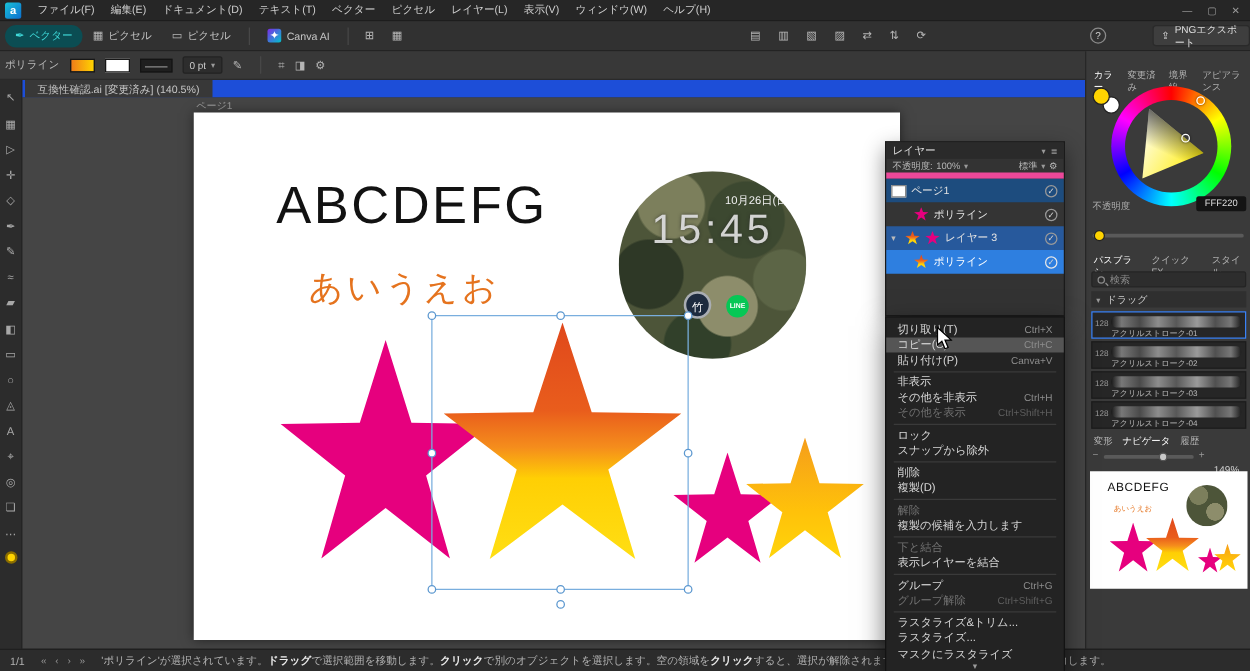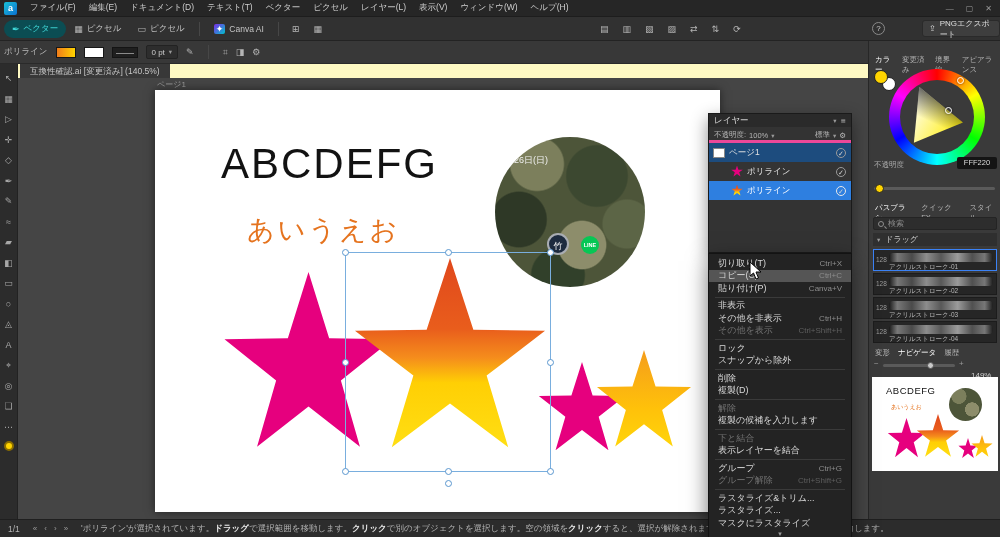--- a/index.html
+++ b/index.html
@@ -21,41 +21,41 @@
 #contextbar{left:0;top:41px;width:1000px;height:23px;background:#383838;border-bottom:1px solid #2a2a2a;display:flex;align-items:center;gap:8px;padding-left:4px}
 .swatch{width:20px;height:11px;border:1px solid #171717}
 #strokebox{width:26px;height:11px;background:#1f1f1f;border:1px solid #141414;position:relative}
 #strokebox::after{content:"";position:absolute;left:3px;right:3px;top:5px;height:1px;background:#8a8a8a}
 #widthsel{height:14px;background:#2d2d2d;border:1px solid #222;border-radius:2px;display:flex;align-items:center;gap:4px;padding:0 5px;font-size:8px;color:#ccc}
 
 #lefttools{left:0;top:64px;width:18px;height:455px;background:#2c2c2c;border-right:1px solid #222;display:flex;flex-direction:column;align-items:center;padding-top:8px;gap:8.5px}
 #lefttools .tool{font-size:9px;color:#a8a8a8;line-height:12px}
 #sampler{width:10px;height:10px;border-radius:50%;background:#ffd400;border:2px solid #8a6d00}
 
-#tabbar{left:18px;top:64px;width:850px;height:14px;background:#fef9c3}
+#tabbar{left:18px;top:64px;width:850px;height:14px;background:#1d4ed8}
 #doctab{position:absolute;left:2px;top:0;height:14px;background:#383838;color:#c6c6c6;font-size:8.5px;line-height:14px;padding:0 10px}
 
 #canvas{left:18px;top:78px;width:850px;height:441px;background:#454545;overflow:hidden}
 #pagelabel{left:139px;top:1px;font-size:8px;color:#9e9e9e}
 #artboard{left:137px;top:12px;width:565px;height:422px;background:#fff;box-shadow:0 0 9px rgba(0,0,0,.5)}
 #heading{left:66px;top:50px;font-size:42px;color:#121212;letter-spacing:2px}
 #subheading{left:92px;top:122px;font-size:27px;color:#e5731e;letter-spacing:3px}
 .star{clip-path:polygon(50% 0%,61.8% 34.5%,98% 35%,68.5% 56.5%,79.4% 91%,50% 70%,20.6% 91%,31.5% 56.5%,2% 35%,38.2% 34.5%)}
 .mstar{background:#e6007e}
 .gstar{background:linear-gradient(180deg,#e0481c 0%,#e95d1c 34%,#f58d1c 48%,#ffcf04 60%,#ffe318 100%)}
 .gstar2{background:linear-gradient(180deg,#f59d1b 0%,#ffc10a 55%,#ffd90a 100%)}
 #watch{left:340px;top:47px;width:150px;height:150px;border-radius:50%;overflow:hidden;background:
 radial-gradient(circle at 28% 18%,#7c7f5c 0 16%,transparent 17%),
 radial-gradient(circle at 68% 26%,#3c4830 0 20%,transparent 21%),
 radial-gradient(circle at 16% 55%,#2e3826 0 18%,transparent 19%),
 radial-gradient(circle at 58% 72%,#8d8d6b 0 17%,transparent 18%),
 radial-gradient(circle at 88% 58%,#5c6546 0 15%,transparent 16%),
 radial-gradient(circle at 42% 92%,#31402a 0 16%,transparent 17%),
 #4d5539}
-#watchdate{position:absolute;left:0;right:12px;top:17px;text-align:left;font-size:9px;color:#f0f0f0}
+#watchdate{position:absolute;left:0;right:12px;top:17px;text-align:right;font-size:9px;color:#f0f0f0}
 #watchtime{position:absolute;left:0;right:0;top:27px;text-align:center;font-size:33px;letter-spacing:3px;color:rgba(225,225,225,.92);text-shadow:0 0 3px rgba(40,40,40,.7)}
 .wbadge{position:absolute;border-radius:50%;text-align:center;color:#fff}
 #selbox{left:190px;top:162px;width:206px;height:220px;border:1px solid #79aede}
 .h{position:absolute;width:7px;height:7px;border-radius:50%;background:#fff;border:1px solid #5b97cf}
 
 #rightpanel{left:868px;top:41px;width:132px;height:478px;background:#3a3a3a;border-left:1px solid #272727}
 .ptabs{display:flex;gap:8px;font-size:7.5px;color:#b3b3b3}
 .ptabs .on{color:#fff}
 #wheel{position:absolute;left:20px;top:28px;width:96px;height:96px;border-radius:50%;background:conic-gradient(#f00,#ff0 60deg,#0f0 120deg,#0ff 180deg,#00f 240deg,#f0f 300deg,#f00)}
 #wheel::after{content:"";position:absolute;inset:11px;border-radius:50%;background:#3a3a3a}
@@ -71,21 +71,21 @@
 #catbar{position:absolute;left:4px;top:192px;width:124px;height:13px;background:#2f2f2f;display:flex;align-items:center;gap:5px;padding:0 4px;font-size:8px;color:#ccc}
 .brow{position:absolute;left:4px;width:124px;height:22px;background:#262626;border:1px solid #1c1c1c}
 .brow.sel{border:1px solid #3b82f6}
 .bsize{position:absolute;left:2px;top:6px;font-size:6.5px;color:#9a9a9a}
 .bstroke{position:absolute;left:15px;top:3px;width:104px;height:9px;border-radius:4px;background:linear-gradient(90deg,#1a1a1a 0%,#787878 8%,#4a4a4a 22%,#8d8d8d 36%,#585858 50%,#9b9b9b 66%,#505050 80%,#777 92%,#1e1e1e 100%)}
 .bname{position:absolute;left:15px;top:13px;font-size:6.5px;color:#b8b8b8}
 #navthumb{position:absolute;left:3px;top:336px;width:126px;height:94px;background:#fff;overflow:hidden}
 
 #layerspanel{left:708px;top:113px;width:144px;height:140px;background:#333;border:1px solid #1a1a1a;box-shadow:0 6px 16px rgba(0,0,0,.45);z-index:20}
 #lphead{height:13px;background:#2a2a2a;display:flex;align-items:center;padding:0 5px;font-size:8.5px;color:#ddd;gap:4px}
-#lpctrl{height:16px;display:flex;align-items:flex-end;gap:3px;padding:0 5px;font-size:7.5px;color:#b5b5b5;border-bottom:3px solid #ec4899}
+#lpctrl{height:16px;display:flex;align-items:center;gap:3px;padding:0 5px;font-size:7.5px;color:#b5b5b5;border-bottom:5px solid #ec4899}
 .lrow{height:19px;display:flex;align-items:center;gap:4px;padding:0 5px 0 4px;font-size:8.5px;color:#e2e2e2}
 .lthumb{width:12px;height:12px;flex:0 0 auto}
 .pgthumb{width:12px;height:10px;background:#fff;border:1px solid #888;flex:0 0 auto}
 .lcheck{margin-left:auto;width:10px;height:10px;border:1px solid #9a9a9a;border-radius:50%;font-size:7px;line-height:9px;text-align:center;color:#d5d5d5;flex:0 0 auto}
 .exp{font-size:7px;color:#bbb;width:7px}
 .chev{font-size:6.5px;color:#9a9a9a}
 
 #contextmenu{left:708px;top:253px;width:144px;background:#232323;border:1px solid #131313;box-shadow:0 8px 20px rgba(0,0,0,.55);padding:3px 0 8px;z-index:30}
 .cmi{height:12.5px;display:flex;align-items:center;padding:0 9px;font-size:9px;color:#d8d8d8}
 .cmi .sc{margin-left:auto;color:#8d8d8d;font-size:8px}
@@ -203,20 +203,21 @@
     <span id="doctab">互換性確認.ai [変更済み] (140.5%)</span>
   </div>
 
   <div id="canvas" class="abs">
     <span id="pagelabel" class="abs">ページ1</span>
     <div id="artboard" class="abs">
       <div id="heading" class="abs">ABCDEFG</div>
       <div id="subheading" class="abs">あいうえお</div>
       <div id="watch" class="abs">
         <div id="watchdate">10月26日(日)</div>
+        <div id="watchtime">15:45</div>
         <span class="wbadge" style="left:52px;top:96px;width:22px;height:22px;border:2px solid rgba(230,230,230,.7);background:#1d2b3f;font-size:9px;line-height:22px">竹</span>
         <span class="wbadge" style="left:86px;top:99px;width:18px;height:18px;background:#06c755;font-size:5.5px;line-height:18px;font-weight:bold">LINE</span>
       </div>
       <div class="abs star mstar" style="left:66px;top:182px;width:175px;height:192px"></div>
       <div class="abs star gstar" style="left:196px;top:168px;width:198px;height:208px"></div>
       <div class="abs star mstar" style="left:382px;top:272px;width:90px;height:97px"></div>
       <div class="abs star gstar2" style="left:440px;top:260px;width:98px;height:106px"></div>
       <div id="selbox" class="abs">
         <span class="h" style="left:-4px;top:-4px"></span>
         <span class="h" style="left:99px;top:-4px"></span>
@@ -321,20 +322,27 @@
     <div class="lrow" style="background:#1d4c7e">
       <span class="pgthumb"></span>
       <span>ページ1</span>
       <span class="lcheck">✓</span>
     </div>
     <div class="lrow" style="background:#343434;padding-left:22px">
       <span class="lthumb star mstar"></span>
       <span>ポリライン</span>
       <span class="lcheck">✓</span>
     </div>
+    <div class="lrow" style="background:#27599c">
+      <span class="exp">▾</span>
+      <span class="lthumb star gstar"></span>
+      <span class="lthumb star mstar"></span>
+      <span>レイヤー 3</span>
+      <span class="lcheck">✓</span>
+    </div>
     <div class="lrow" style="background:#2e7fe0;padding-left:22px;color:#fff">
       <span class="lthumb star gstar"></span>
       <span>ポリライン</span>
       <span class="lcheck" style="border-color:#e8e8e8">✓</span>
     </div>
   </div>
 
   <div id="contextmenu" class="abs">
     <div class="cmi">
         <span>切り取り(T)</span>

